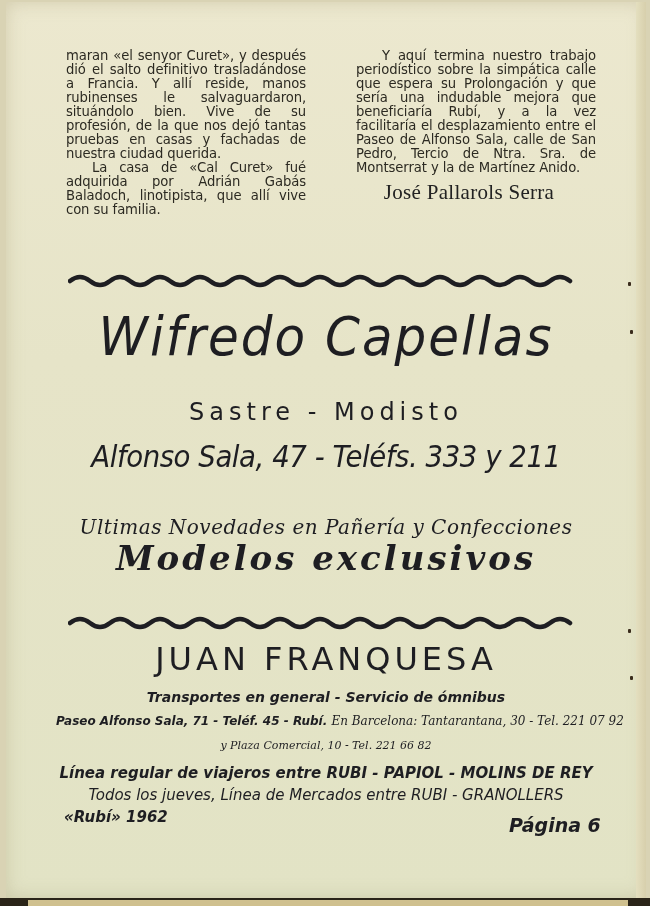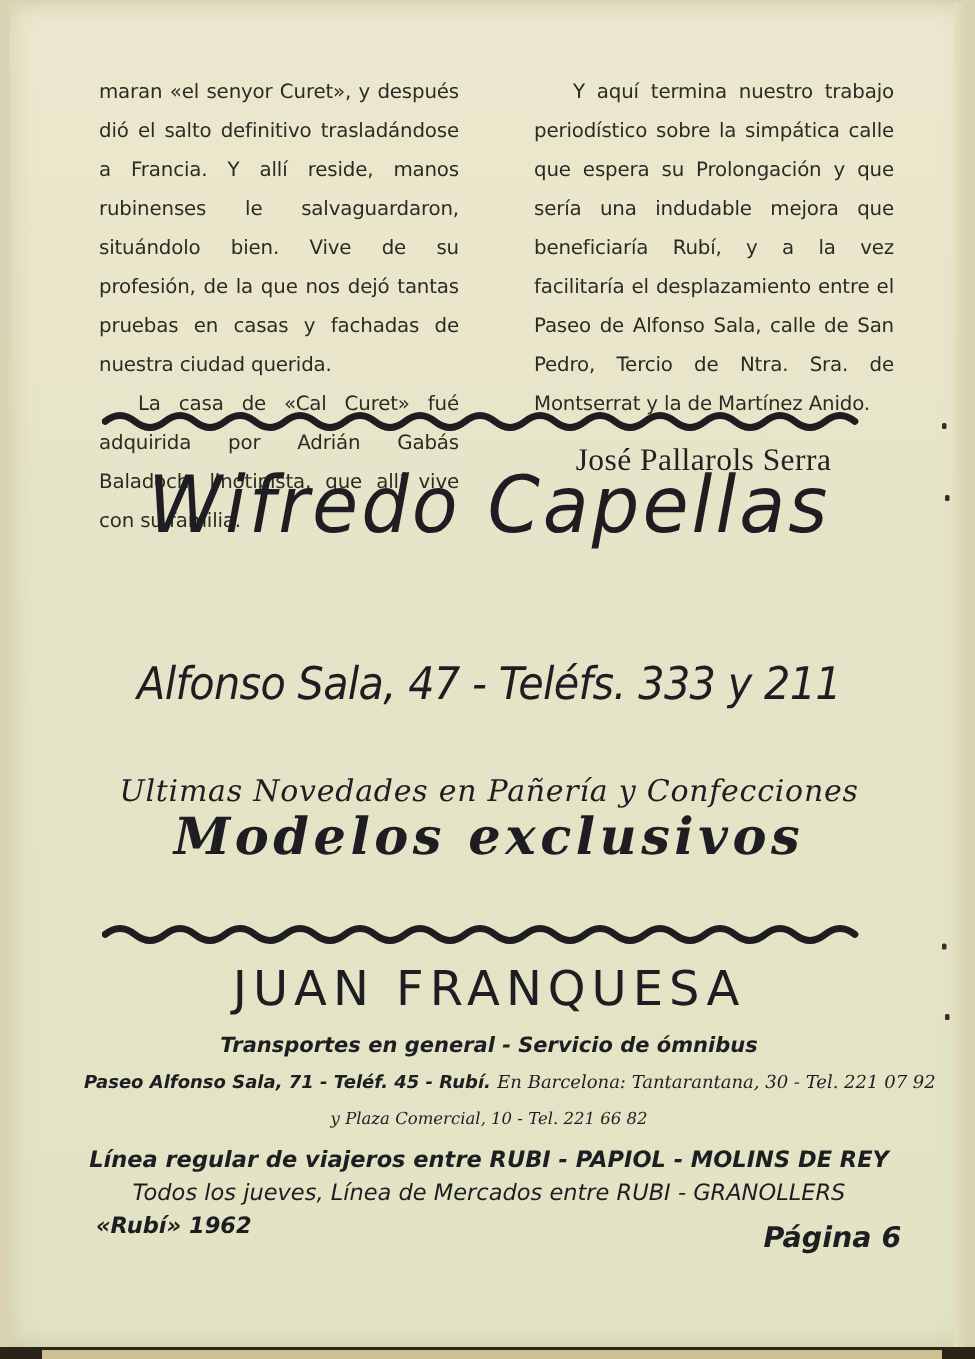--- a/index.html
+++ b/index.html
@@ -15,21 +15,21 @@
     box-shadow: inset 0 0 18px rgba(160,150,110,0.35);
   }
   .page-edge-right {
     position:absolute; right:0; top:0; width:10px; height:100%;
     background:linear-gradient(90deg,#e4dfbf,#d7cfac);
   }
   .bottom-strip { position:absolute; left:0; right:0; bottom:0; height:8px; background:#2a2418; }
   .bottom-paper { position:absolute; left:28px; bottom:0; width:600px; height:6px; background:#cfc08f; }
 
   .cols { position:absolute; left:60px; top:47px; width:530px; display:flex; justify-content:space-between; }
-  .col { width:240px; font-family:"DejaVu Sans", sans-serif; font-size:13.2px; line-height:26px; color:#2c2a22; text-align:justify; letter-spacing:-0.1px; }
+  .col { width:240px; font-family:"DejaVu Sans", sans-serif; font-size:13.2px; line-height:14px; color:#2c2a22; text-align:justify; letter-spacing:-0.1px; }
   .col p { margin:0; }
   .indent { text-indent:26px; }
   .signature { font-family:"Liberation Serif", serif; font-size:21px; color:#222; text-align:center; margin-top:10px; padding-right:14px; letter-spacing:0.3px; }
 
   .orn { position:absolute; left:62px; width:506px; height:14px; }
 
   .center { position:absolute; left:50px; width:540px; text-align:center; color:#1e1e22; }
   .wifredo { top:306px; font-family:"DejaVu Sans", sans-serif; font-style:italic; font-size:50px; letter-spacing:2px; font-weight:500; transform:scaleY(1.05); }
   .sastre { top:396px; font-family:"DejaVu Sans", sans-serif; font-size:24px; letter-spacing:5px; }
   .alfonso { top:437px; font-family:"DejaVu Sans", sans-serif; font-style:italic; font-size:30px; letter-spacing:-0.5px; transform:scaleX(0.92); }
@@ -62,20 +62,21 @@
       <p class="indent">Y aquí termina nuestro trabajo periodístico sobre la simpática calle que espera su Prolongación y que sería una indudable mejora que beneficiaría Rubí, y a la vez facilitaría el desplazamiento entre el Paseo de Alfonso Sala, calle de San Pedro, Tercio de Ntra. Sra. de Montserrat y la de Martínez Anido.</p>
       <div class="signature">José Pallarols Serra</div>
     </div>
   </div>
 
   <svg class="orn" style="top:272px" viewBox="0 0 506 14" preserveAspectRatio="none">
     <path d="M2 7 q10 -8 20 0 t20 0 t20 0 t20 0 t20 0 t20 0 t20 0 t20 0 t20 0 t20 0 t20 0 t20 0 t20 0 t20 0 t20 0 t20 0 t20 0 t20 0 t20 0 t20 0 t20 0 t20 0 t20 0 t20 0 t20 0" fill="none" stroke="#1e1e22" stroke-width="4.5" stroke-linecap="round"></path>
   </svg>
 
   <div class="center wifredo">Wifredo Capellas</div>
+  <div class="center sastre">Sastre - Modisto</div>
   <div class="center alfonso">Alfonso Sala, 47  -  Teléfs. 333 y 211</div>
   <div class="center ultimas">Ultimas Novedades en Pañería y Confecciones</div>
   <div class="center modelos">Modelos exclusivos</div>
 
   <svg class="orn" style="top:614px" viewBox="0 0 506 14" preserveAspectRatio="none">
     <path d="M2 7 q10 -8 20 0 t20 0 t20 0 t20 0 t20 0 t20 0 t20 0 t20 0 t20 0 t20 0 t20 0 t20 0 t20 0 t20 0 t20 0 t20 0 t20 0 t20 0 t20 0 t20 0 t20 0 t20 0 t20 0 t20 0 t20 0" fill="none" stroke="#1e1e22" stroke-width="4.5" stroke-linecap="round"></path>
   </svg>
 
   <div class="center juan">JUAN FRANQUESA</div>
   <div class="center transportes">Transportes en general   -   Servicio de ómnibus</div>

